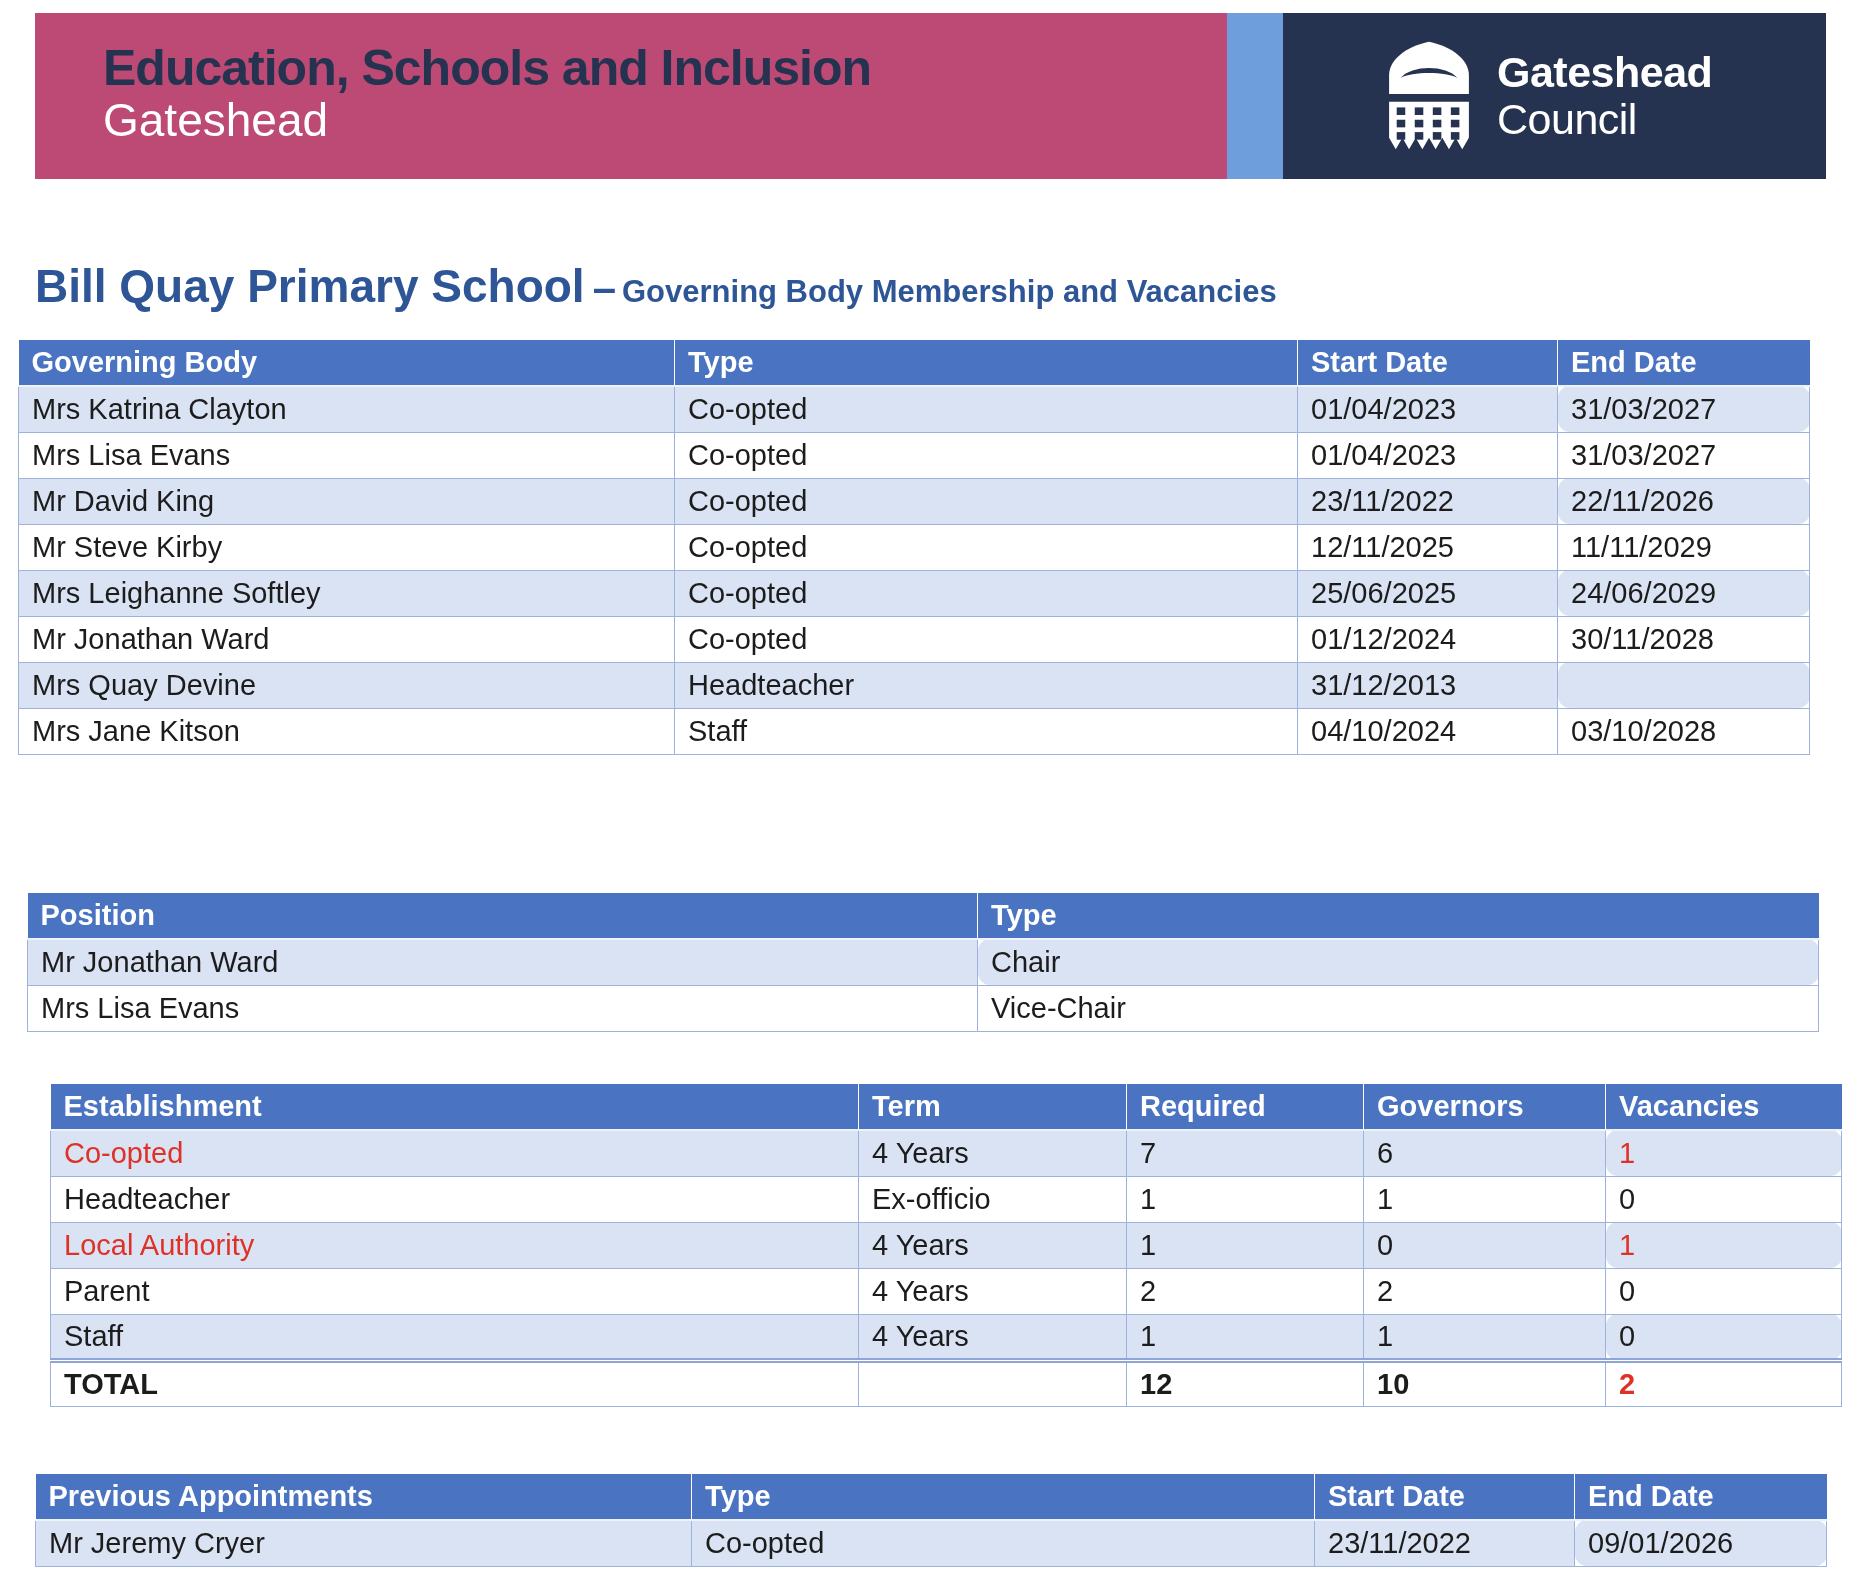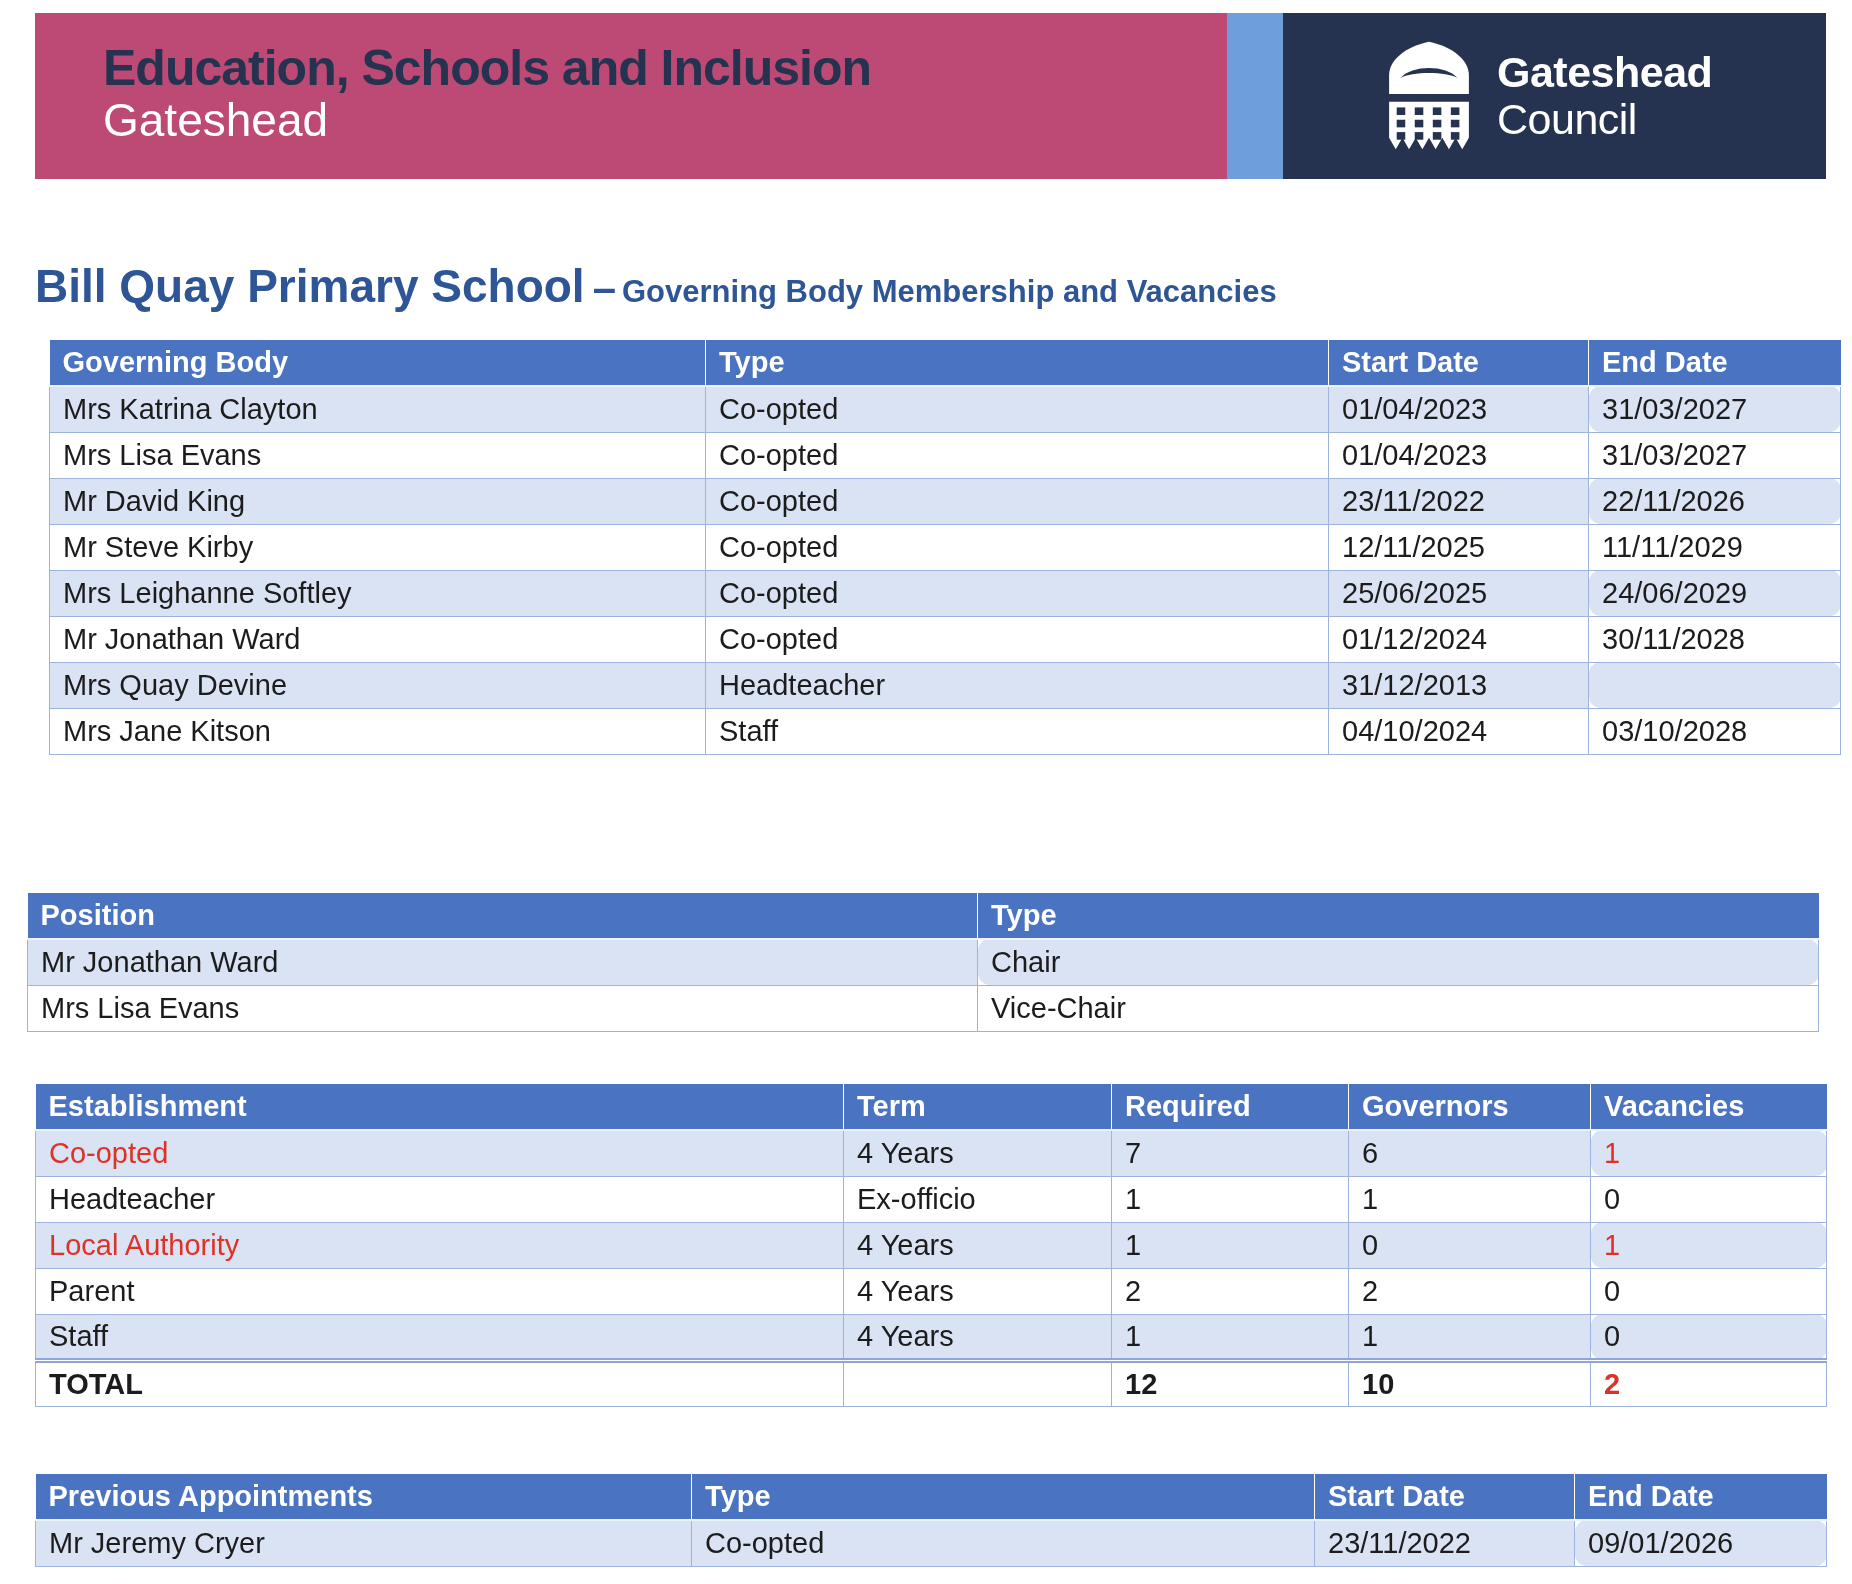--- a/index.html
+++ b/index.html
@@ -54,23 +54,23 @@
     border-bottom:1px solid var(--table_border);
     white-space:nowrap;overflow:hidden;
   }
   .tbl td:last-child{border-right:1px solid var(--table_border);border-radius:12px;}
   .tbl tbody tr:first-child td{border-top:2px solid #eef2fa;}
   .row-alt td{background:var(--row_alt_blue);}
   .red{color:var(--alert_red);}
   .bold{font-weight:700;}
   .total-row td{font-weight:700;border-top:5px double #8fa5d8;}
 
-  #tbl-governing{position:absolute;top:340px;left:0;margin-left:49px;}
+  #tbl-governing{position:absolute;top:340px;left:0;margin-left:18px;}
   #tbl-positions{position:absolute;top:893px;left:0;margin-left:27px;}
-  #tbl-establishment{position:absolute;top:1084px;left:0;margin-left:35px;}
+  #tbl-establishment{position:absolute;top:1084px;left:0;margin-left:50px;}
   #tbl-previous{position:absolute;top:1474px;left:0;margin-left:35px;}
 </style>
 </head>
 <body>
 
 <div class="page">
 
   <header class="banner">
     <div class="banner-pink">
       <div class="dept-title">Education, Schools and Inclusion</div>

